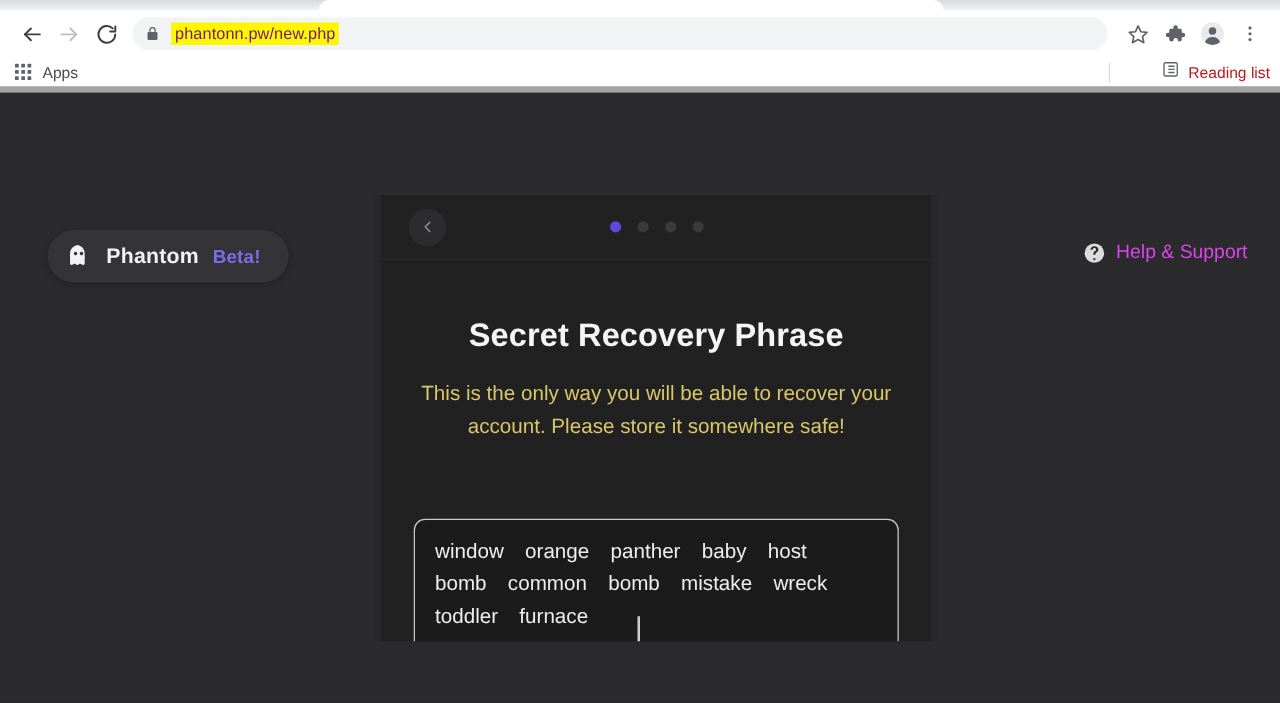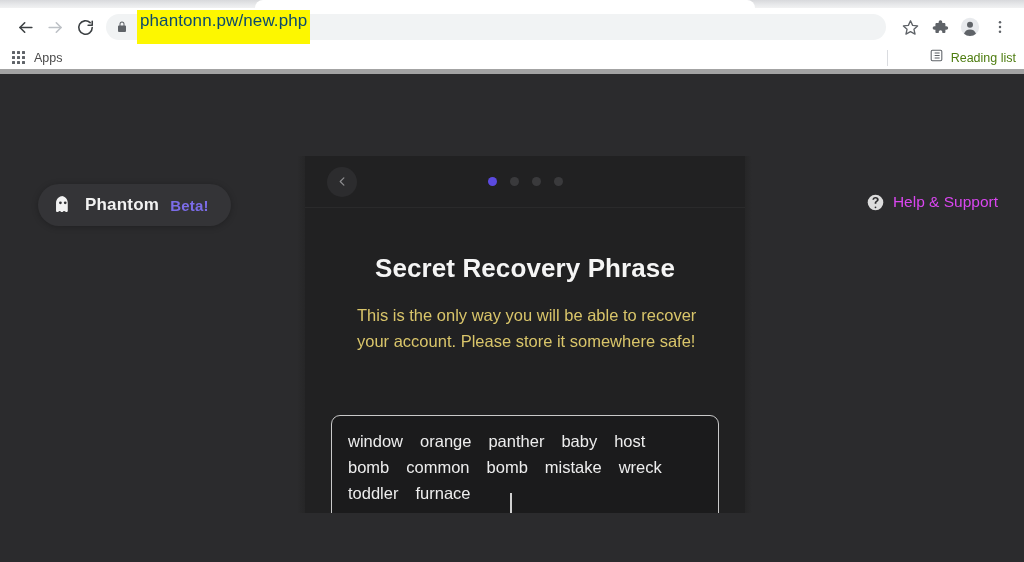--- a/index.html
+++ b/index.html
@@ -51,24 +51,24 @@
     background: #f1f3f4;
     border-radius: 13px;
     display: flex;
     align-items: center;
     padding: 0 10px;
     min-width: 0;
     position: relative;
   }
   #lock-icon { flex: 0 0 auto; margin-right: 9px; display:flex; }
   #url-text {
-    font-size: 17px;
-    color: #0c4a6e;
+    font-size: 13px;
+    color: #701a75;
     background: #fdf700;
-    padding: 1px 3px 13px 3px;
+    padding: 1px 3px 2px 3px;
     white-space: nowrap;
     letter-spacing: 0.1px;
   }
   .tool-icon {
     width: 28px; height: 28px;
     display: flex; align-items: center; justify-content: center;
     flex: 0 0 auto;
     margin-left: 2px;
   }
 
@@ -99,21 +99,21 @@
     position: absolute;
     right: 8px;
     display: flex; align-items: center; gap: 7px;
   }
   #reading-list-sep {
     position: absolute;
     right: 136px;
     width: 1px; height: 16px;
     background: #dadce0;
   }
-  #reading-list-label { font-size: 12.5px; color: #4d7c0f; }
+  #reading-list-label { font-size: 12.5px; color: #b91c1c; }
 
   
   #page {
     position: relative;
     width: 1024px;
     height: 439px;
     background: #2b2b2d;
     overflow: hidden;
   }
 
@@ -203,26 +203,25 @@
   #modal-title {
     margin-top: 45px;
     text-align: center;
     font-size: 26px;
     font-weight: bold;
     color: #f5f5f5;
     letter-spacing: 0.1px;
   }
   #modal-warning {
     margin-top: 18px;
-    text-align: left;
+    text-align: center;
     font-size: 16.5px;
     line-height: 1.58;
     color: #d9c56a;
     padding: 0 2px;
-    margin-left: 24px;
   }
 
   #seed-box {
     margin-top: 61px;
     border: 1.5px solid #c9c9c9;
     border-radius: 9px;
     background: #1b1b1c;
     padding: 14px 16px 16px 16px;
     position: relative;
     min-height: 98px;

